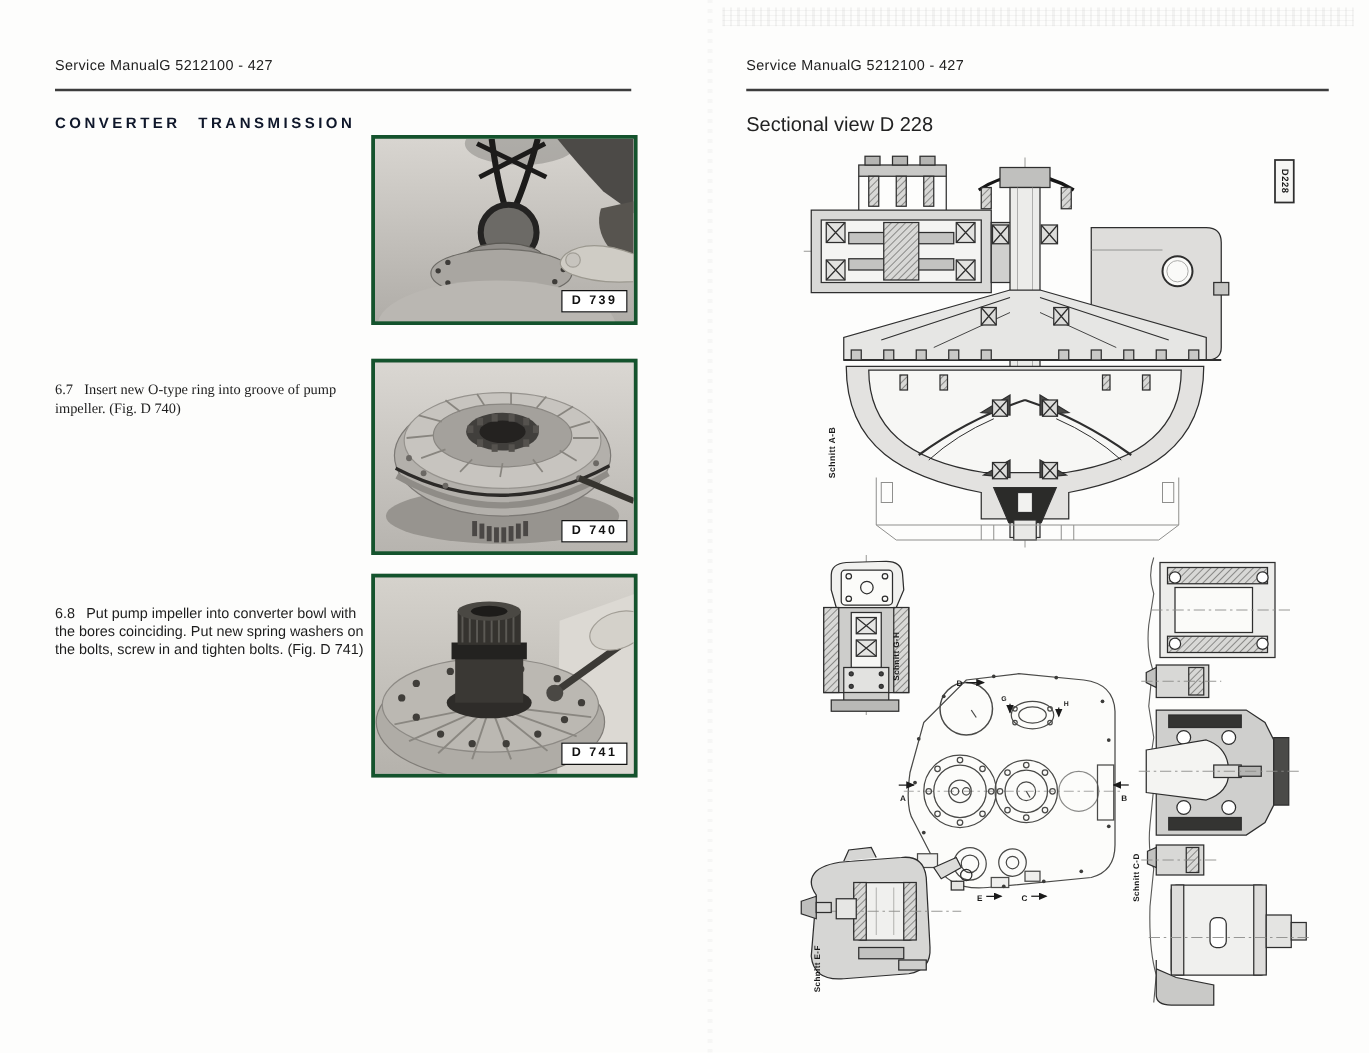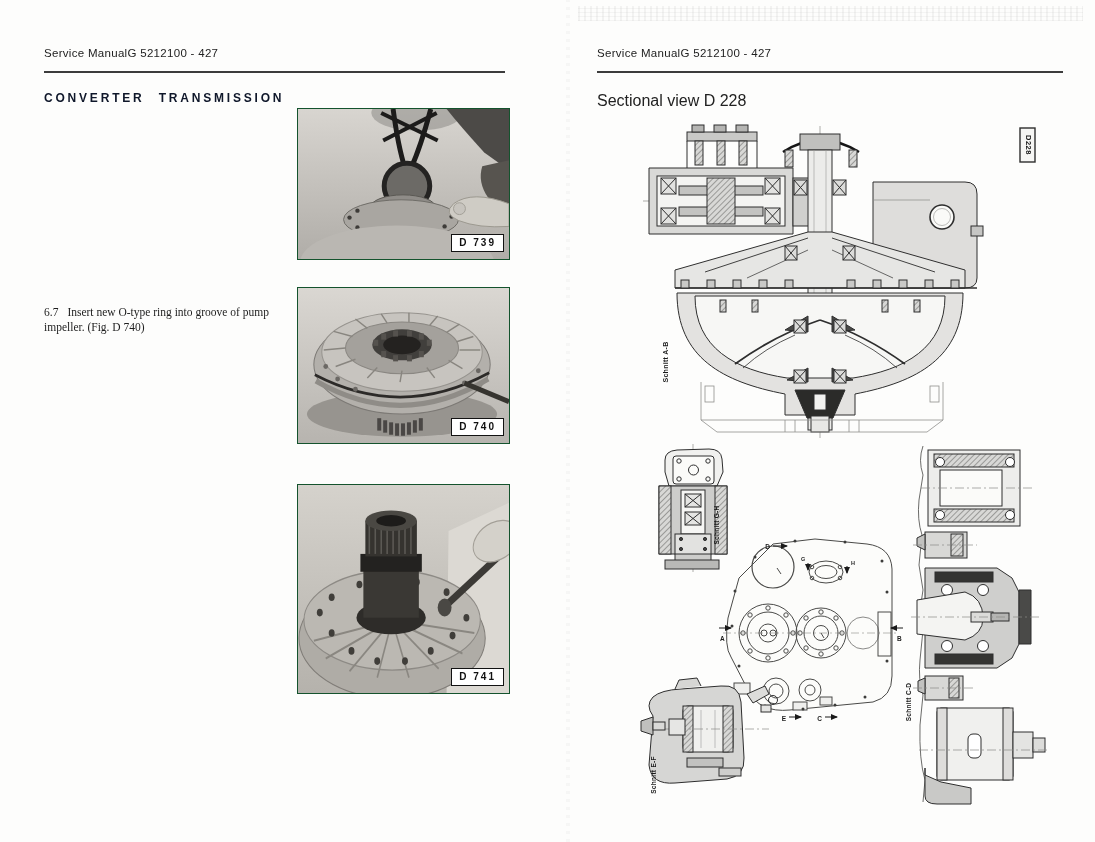--- a/index.html
+++ b/index.html
@@ -20,24 +20,24 @@
 
   .sec-title { position:absolute; top:91px; left:44px; font-size:12px; font-weight:600;
                letter-spacing:2.8px; word-spacing:8px; color:#0f172a; }
   .sub-title { position:absolute; top:92px; left:37px; font-size:16px; color:#222; }
 
   .step { position:absolute; left:44px; width:254px; font-size:11.5px; line-height:14.6px; color:#1d1d1d; }
   .step .num { margin-right:9px; }
   #step1 { top:126px; } #step2 { top:305px;font-family:Liberation Serif, serif; } #step3 { top:484px; }
 
   .photo { position:absolute; left:297px; width:213px; overflow:hidden;
-           border:1px solid #14532d; background:#c6c3be; }
+           border:3px solid #14532d; background:#c6c3be; }
   #photo1 { top:108px; height:152px; }
   #photo2 { top:287px; height:157px; }
-  #photo3 { top:484px; height:210px; }
+  #photo3 { top:459px; height:163px; }
   .photo svg { display:block; width:100%; height:100%; }
   .fig-label { position:absolute; right:5px; bottom:7px; background:#fff; border:1.5px solid #121212;
                font-size:10px; font-weight:700; letter-spacing:2px; padding:1px 7px 2px; line-height:13px;
                color:#111; }
 
   .noise-band { position:absolute; left:18px; top:6px; width:505px; height:15px; opacity:.55;
     background:
       repeating-linear-gradient(90deg, rgba(60,60,60,.10) 0 2px, transparent 2px 6px),
       repeating-linear-gradient(0deg,  rgba(60,60,60,.08) 0 1px, transparent 1px 4px); }
   .seam { position:absolute; left:6px; top:0; width:4px; height:842px; opacity:.5;
@@ -57,20 +57,23 @@
     <div class="hdr">
       <span>Service Manual</span>
       <span>G 521</span>
       <span>2100 - 427</span>
     </div>
     <div class="rule"></div>
     <div class="sec-title">CONVERTER TRANSMISSION</div>
 
     <p class="step" id="step2">
       <span class="num">6.7</span><span>Insert new O-type ring into groove of pump impeller. (Fig. D 740)</span>
+    </p>
+    <p class="step" id="step3">
+      <span class="num">6.8</span><span>Put pump impeller into converter bowl with the bores coinciding. Put new spring washers on the bolts, screw in and tighten bolts. (Fig. D 741)</span>
     </p>
 
     <div class="photo" id="photo1">
       <svg viewBox="0 0 213 152" preserveAspectRatio="none">
         <defs>
           <linearGradient id="pg1" x1="0" y1="0" x2="0" y2="1">
             <stop offset="0" stop-color="#d8d5d0"></stop>
               <stop offset="1" stop-color="#b0ada8"></stop>
           </linearGradient>
         </defs>

